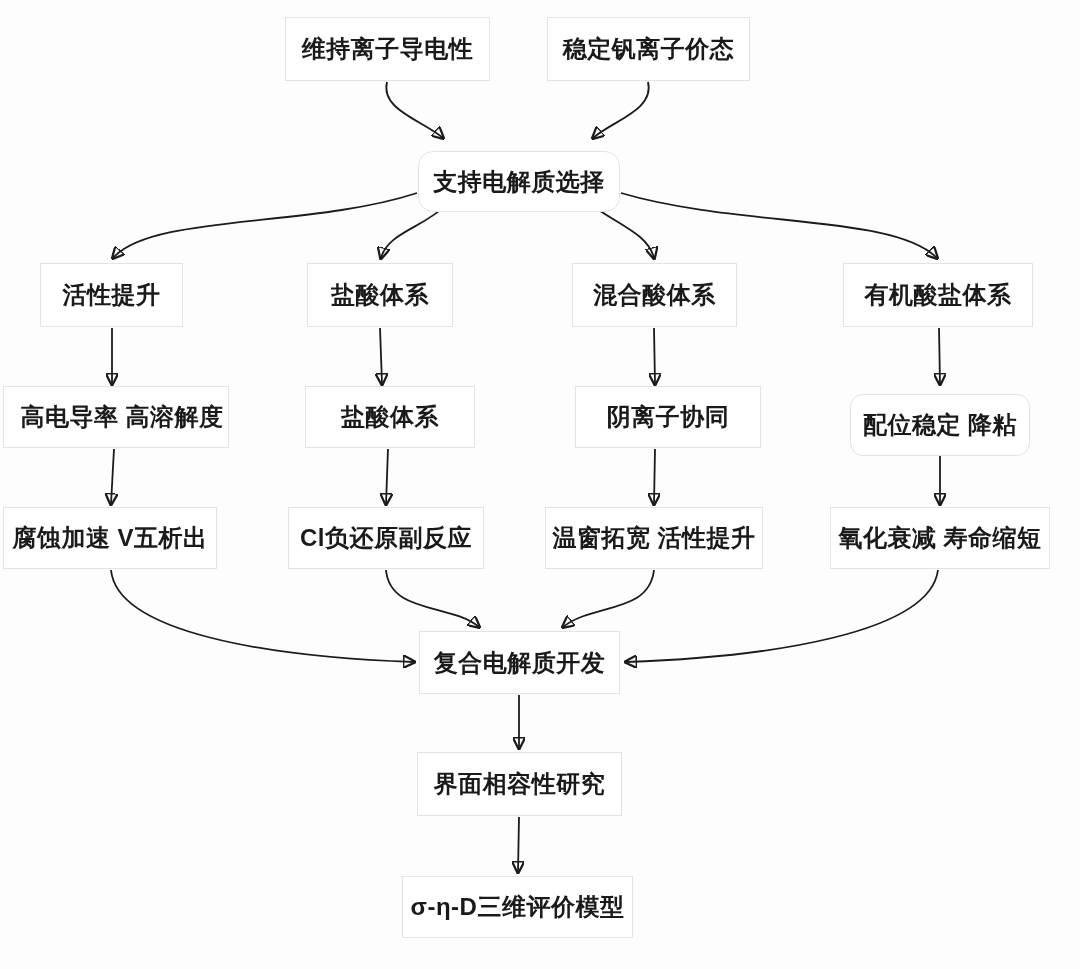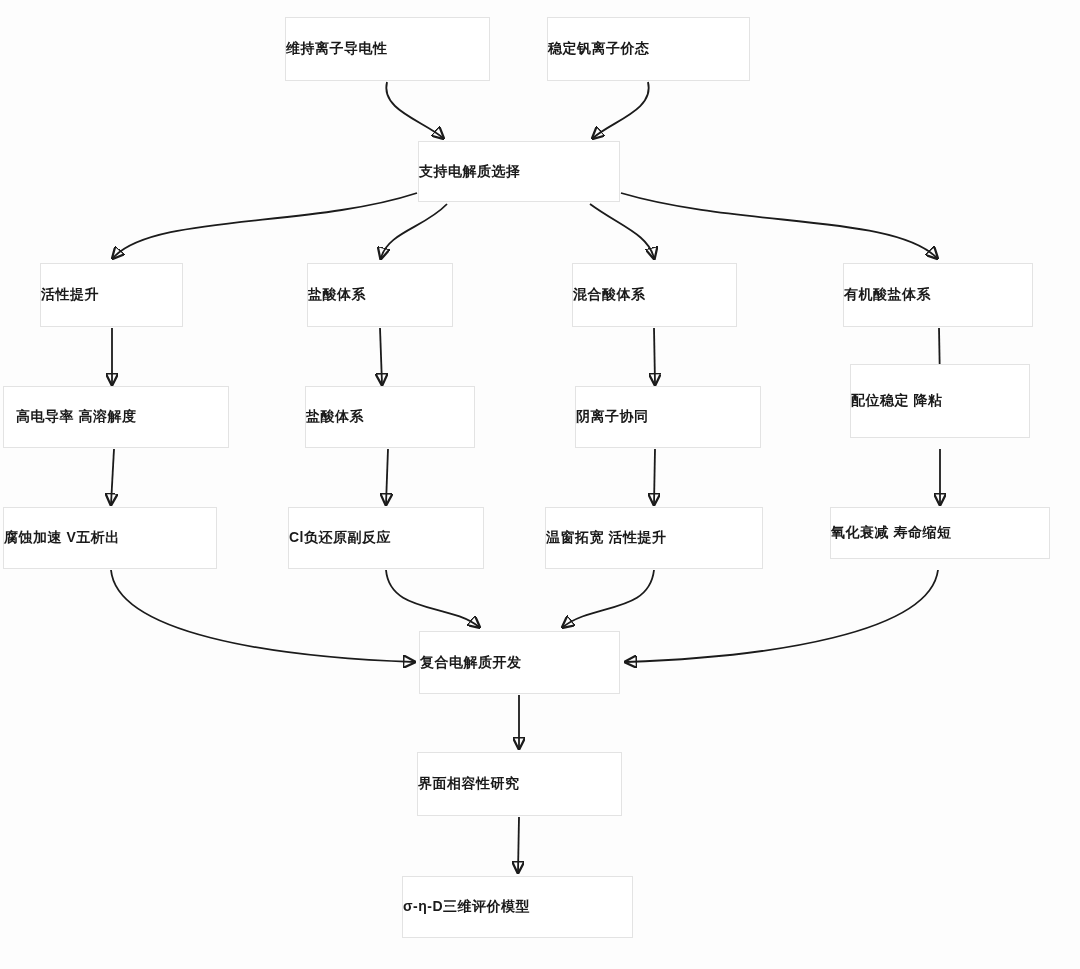--- a/index.html
+++ b/index.html
@@ -29,22 +29,23 @@
     stroke-width: 1.8;
   }
   .node {
     position: absolute;
     z-index: 2;
     background: #ffffff;
     border: 1px solid #e3e3e3;
     box-sizing: border-box;
     display: flex;
     align-items: center;
+    justify-content: center;
     color: #1a1a1a;
-    font-size: 14px;
+    font-size: 24px;
     font-weight: bold;
     letter-spacing: 0.5px;
     white-space: nowrap;
     text-align: center;
   }
 </style>
 </head>
 <body>
 
 <div class="canvas">
@@ -83,21 +84,21 @@
     <path d="M519,817 L518,872" marker-end="url(#ah)"></path>
   </svg>
 
   <div class="node" style="left:285px; top:17px; width:205px; height:64px;">
     <span>维持离子导电性</span>
   </div>
   <div class="node" style="left:547px; top:17px; width:203px; height:64px;">
     <span>稳定钒离子价态</span>
   </div>
 
-  <div class="node" style="left:418px; top:141px; width:202px; height:61px;">
+  <div class="node" style="left:418px; top:151px; width:202px; height:61px;border-radius:15px;">
     <span>支持电解质选择</span>
   </div>
 
   <div class="node" style="left:40px; top:263px; width:143px; height:64px;">
     <span>活性提升</span>
   </div>
   <div class="node" style="left:307px; top:263px; width:146px; height:64px;">
     <span>盐酸体系</span>
   </div>
   <div class="node" style="left:572px; top:263px; width:165px; height:64px;">
@@ -109,34 +110,34 @@
 
   <div class="node" style="left:3px; top:386px; width:226px; height:62px;padding-left:12px;">
     <span>高电导率 高溶解度</span>
   </div>
   <div class="node" style="left:305px; top:386px; width:170px; height:62px;">
     <span>盐酸体系</span>
   </div>
   <div class="node" style="left:575px; top:386px; width:186px; height:62px;">
     <span>阴离子协同</span>
   </div>
-  <div class="node" style="left:850px; top:364px; width:180px; height:74px;">
+  <div class="node" style="left:850px; top:394px; width:180px; height:62px;border-radius:13px;">
     <span>配位稳定 降粘</span>
   </div>
 
   <div class="node" style="left:3px; top:507px; width:214px; height:62px;">
     <span>腐蚀加速 V五析出</span>
   </div>
   <div class="node" style="left:288px; top:507px; width:196px; height:62px;">
     <span>Cl负还原副反应</span>
   </div>
   <div class="node" style="left:545px; top:507px; width:218px; height:62px;">
     <span>温窗拓宽 活性提升</span>
   </div>
-  <div class="node" style="left:830px; top:507px; width:220px; height:52px;">
+  <div class="node" style="left:830px; top:507px; width:220px; height:62px;">
     <span>氧化衰减 寿命缩短</span>
   </div>
 
   <div class="node" style="left:419px; top:631px; width:201px; height:63px;">
     <span>复合电解质开发</span>
   </div>
   <div class="node" style="left:417px; top:752px; width:205px; height:64px;">
     <span>界面相容性研究</span>
   </div>
   <div class="node" style="left:402px; top:876px; width:231px; height:62px;">

